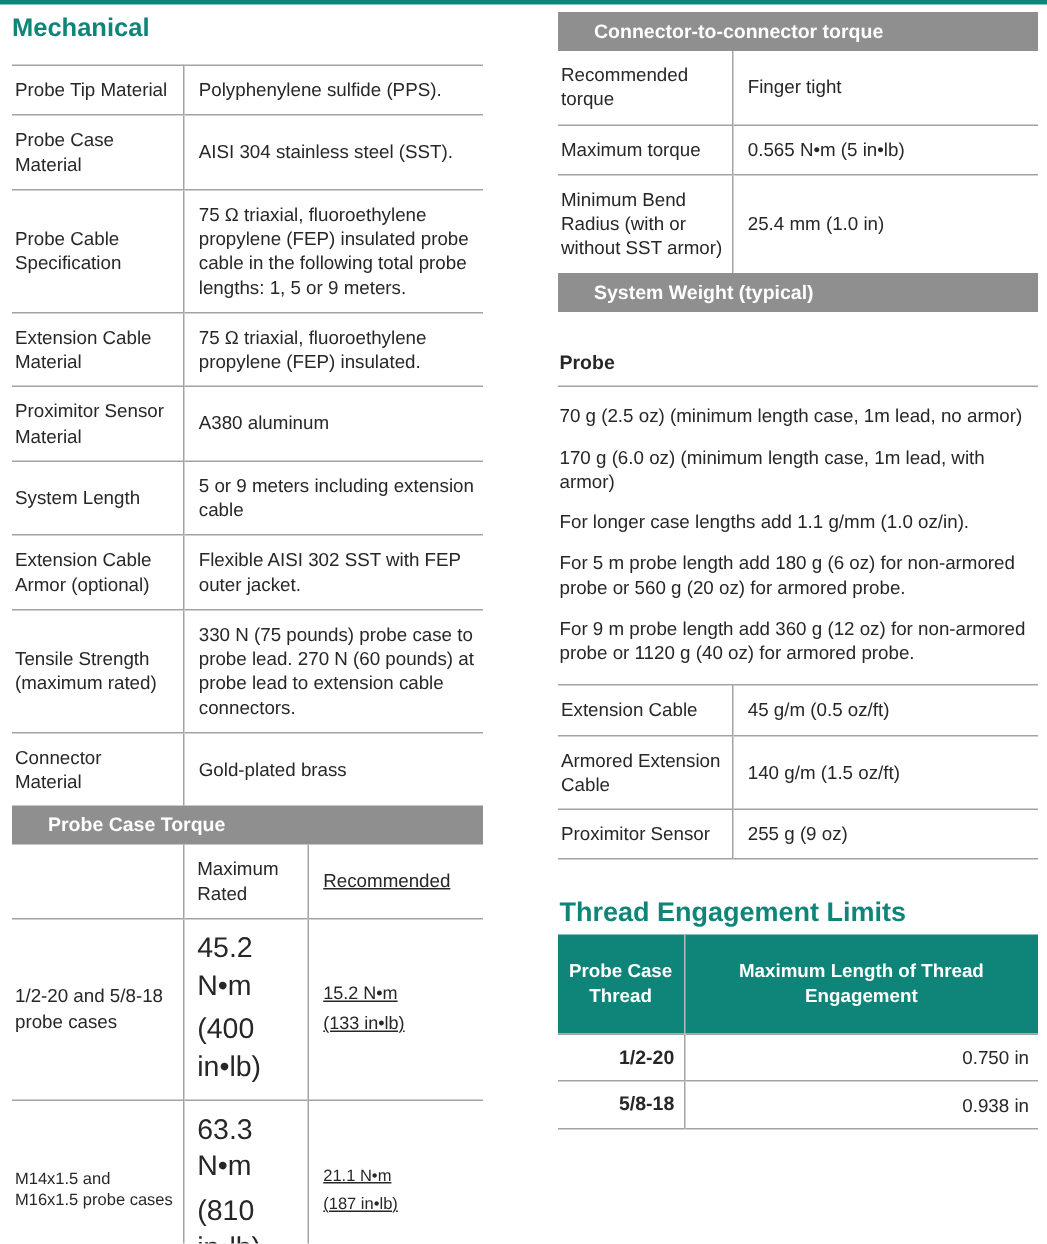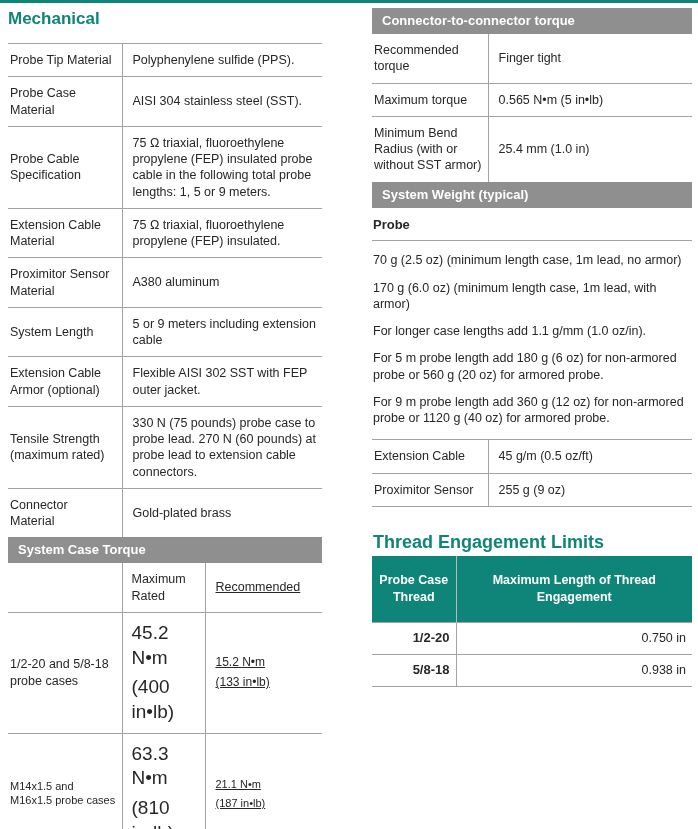--- a/index.html
+++ b/index.html
@@ -15,21 +15,21 @@
     font-family:"Liberation Sans",sans-serif;color:var(--text);
     font-size:12.5px;line-height:1.3;overflow:hidden;
   }
   .top-strip{position:absolute;top:0;left:0;width:698px;height:3px;background:var(--teal);}
   .col-left{position:absolute;left:8px;top:6px;width:314px;}
   .col-right{position:absolute;left:372px;top:8px;width:320px;}
 
   .page-title{font-size:17px;font-weight:bold;color:var(--teal);margin:2px 0 13px 0;}
 
   .bar{background:var(--graybar);color:#ffffff;font-weight:bold;font-size:13px;
-       height:26px;line-height:26px;padding:0 10px;}
+       height:26px;line-height:26px;padding:0 24px;}
 
   table{width:100%;border-collapse:collapse;}
   td,th{vertical-align:middle;text-align:left;font-weight:normal;}
 
   
   .spec-table td{border-top:1px solid var(--border);padding:8px 6px 8px 2px;}
   .spec-table td.val{padding-left:10px;}
   .spec-table .lbl{border-right:1px solid var(--border);}
   .spec-table.w114 .lbl{width:114px;}
   .spec-table.w116 .lbl{width:116px;}
@@ -44,21 +44,21 @@
   .torque-table .c3{padding:8px 2px 8px 10px;text-decoration:underline;}
   .torque-table tr:not(:first-child) td{border-top:1px solid var(--border);}
   .torque-table{border-bottom:1px solid var(--border);}
   .torque-table th{font-size:12.5px;}
   .tq-line2{margin-top:5px;}
   .fs13{font-size:19px;}
   .fs12{font-size:12px;}
   .fs11{font-size:11px;}
 
   
-  .subhead{font-weight:bold;font-size:13px;margin:9px 0 7px 1px;}
+  .subhead{font-weight:bold;font-size:13px;margin:26px 0 7px 1px;}
   .rule{border-top:1px solid var(--border);}
   .para{margin:11px 0;padding-left:1px;}
   .weights{margin-top:13px;}
 
   
   .thread-title{font-size:18px;font-weight:bold;color:var(--teal);margin:24px 0 2px 1px;}
   .thread-table{border-bottom:1px solid var(--border);}
   .thread-table th{background:var(--teal);color:#ffffff;font-weight:bold;text-align:center;
                    padding:16px 6px;font-size:12.5px;line-height:1.35;}
   .thread-table th.c1{width:84px;border-right:1px solid #b9b9b9;}
@@ -107,21 +107,21 @@
         <td class="lbl">Tensile Strength (maximum rated)</td>
         <td class="val">330 N (75 pounds) probe case to probe lead. 270 N (60 pounds) at probe lead to extension cable connectors.</td>
       </tr>
       <tr>
         <td class="lbl">Connector Material</td>
         <td class="val">Gold-plated brass</td>
       </tr>
     </tbody>
   </table>
 
-  <div class="bar">System Case Torque</div>
+  <div class="bar">Probe Case Torque</div>
 
   <table class="torque-table">
     <tbody>
       <tr>
         <th class="c1"></th>
         <th class="c2">Maximum Rated</th>
         <th class="c3">Recommended</th>
       </tr>
       <tr>
         <td class="c1">1/2-20 and 5/8-18 probe cases</td>
@@ -191,20 +191,24 @@
   <p class="para">For 5 m probe length add 180 g (6 oz) for non-armored probe or 560 g (20 oz) for armored probe.</p>
   <p class="para">For 9 m probe length add 360 g (12 oz) for non-armored probe or 1120 g (40 oz) for armored probe.</p>
 
   <table class="spec-table w116 bot weights">
     <tbody>
       <tr>
         <td class="lbl">Extension Cable</td>
         <td class="val">45 g/m (0.5 oz/ft)</td>
       </tr>
       <tr>
+        <td class="lbl">Armored Extension Cable</td>
+        <td class="val">140 g/m (1.5 oz/ft)</td>
+      </tr>
+      <tr>
         <td class="lbl">Proximitor Sensor</td>
         <td class="val">255 g (9 oz)</td>
       </tr>
     </tbody>
   </table>
 
   <div class="thread-title">Thread Engagement Limits</div>
 
   <table class="thread-table">
     <tbody>

